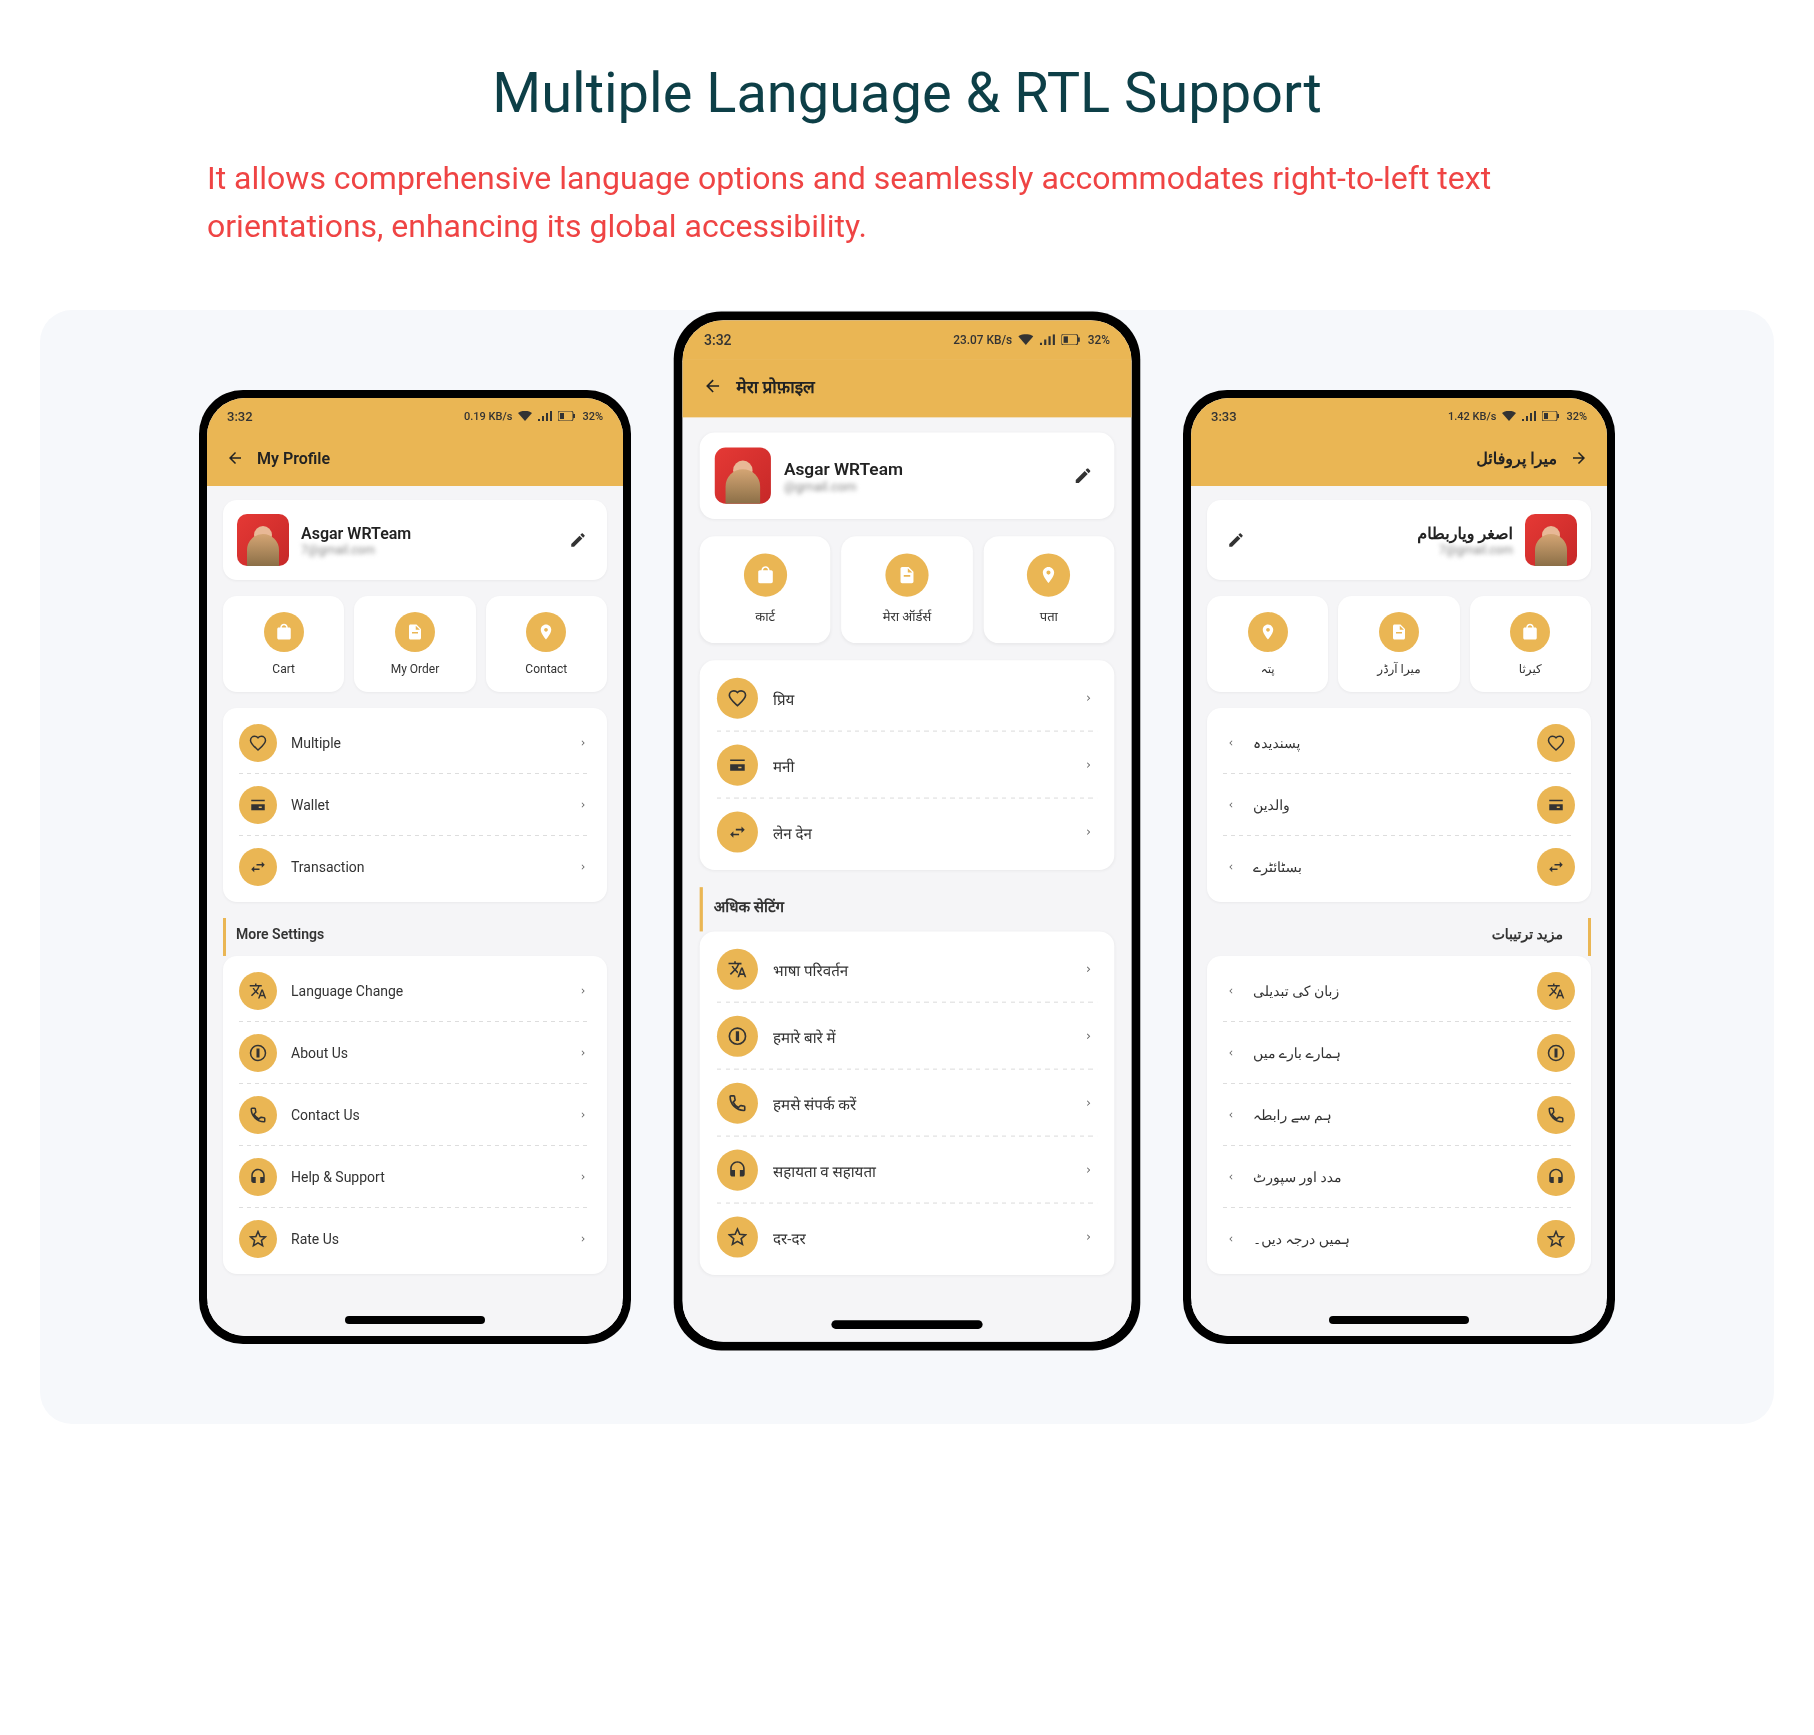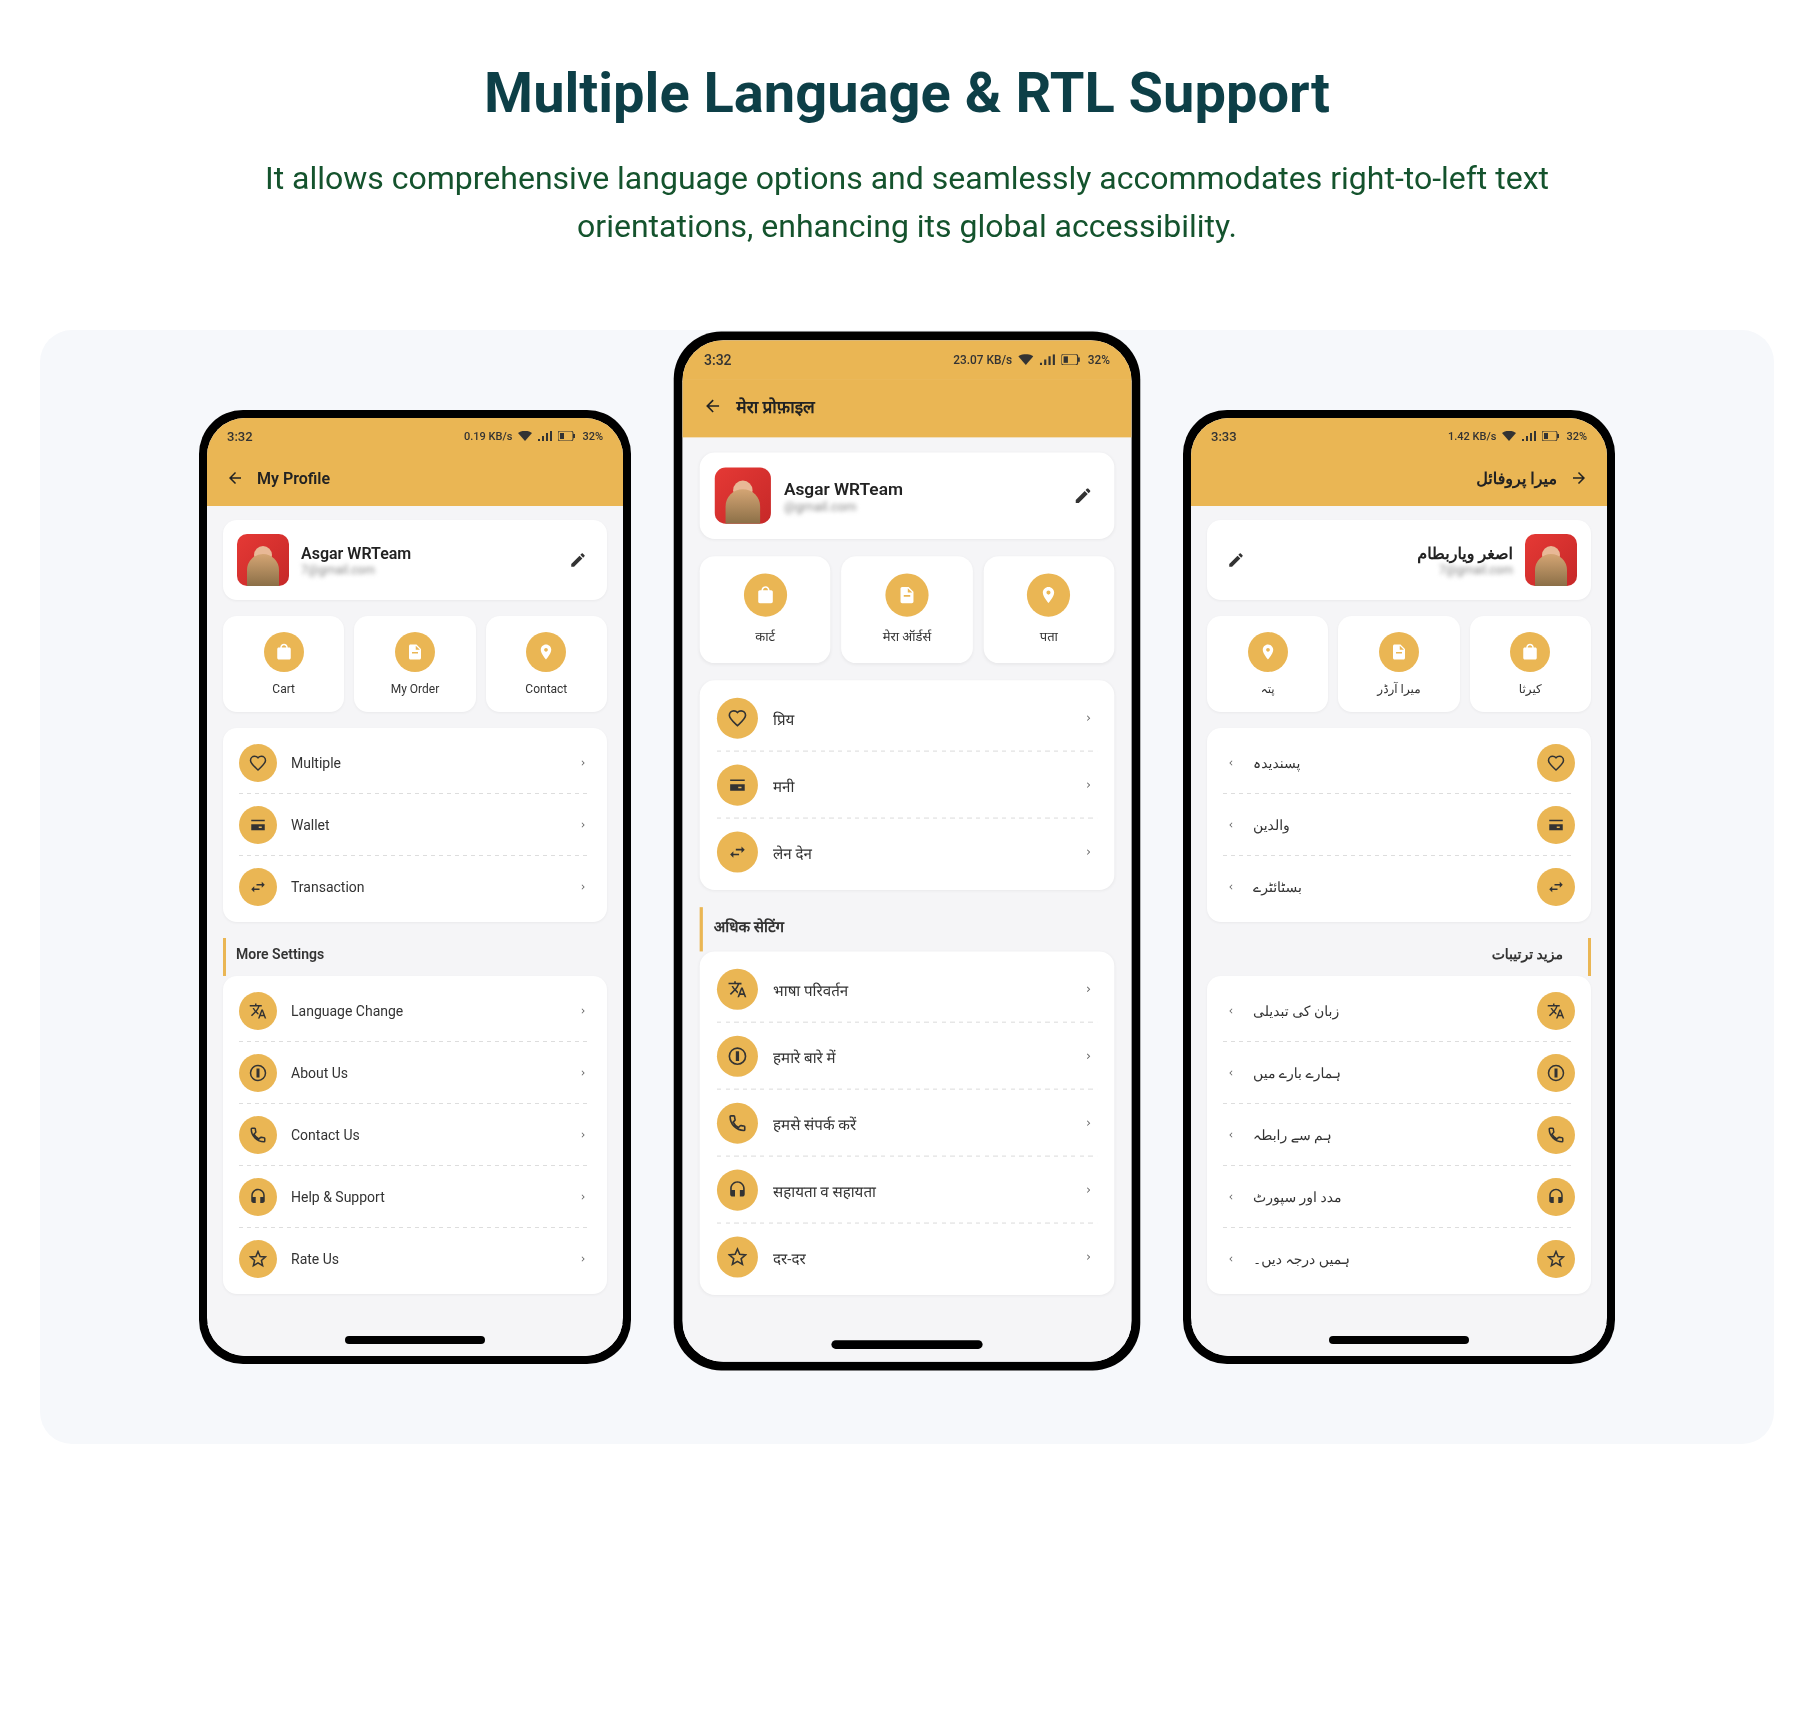--- a/index.html
+++ b/index.html
@@ -1,18 +1,18 @@
 <!DOCTYPE html>
 <html><head>
 <meta charset="utf-8">
 <style>
 *{margin:0;padding:0;box-sizing:border-box;font-family:-apple-system,BlinkMacSystemFont,'Segoe UI',Roboto,Arial,sans-serif}
 body{background:#fff;padding:60px 40px;width:1814px}
-.page-title{color:#0d3f47;font-size:56px;font-weight:700;text-align:center;margin-bottom:28px}
-.page-subtitle{color:#14532d;font-size:32px;text-align:center;max-width:1400px;margin:0 auto 80px;line-height:1.5}
+.page-title{color:#0d3f47;font-size:56px;font-weight:400;text-align:center;margin-bottom:28px}
+.page-subtitle{color:#ef4444;font-size:32px;max-width:1400px;margin:0 auto 60px;line-height:1.5}
 .showcase{background:#f6f8fb;border-radius:32px;padding:80px 60px;display:flex;justify-content:center;gap:60px;align-items:flex-start}
 .phone{width:432px;background:#000;border-radius:44px;padding:8px;position:relative}
 .phone.center{transform:scale(1.08);margin-top:-40px}
 .phone-inner{background:#f5f5f7;border-radius:38px;overflow:hidden;position:relative}
 .status-bar{height:36px;background:#eab654;display:flex;align-items:center;justify-content:space-between;padding:0 20px;font-size:13px;font-weight:500;color:#333}
 .status-right{display:flex;align-items:center;gap:6px;font-size:11px}
 .app-header{background:#eab654;padding:14px 18px 18px;display:flex;align-items:center;gap:12px}
 .app-header.rtl{flex-direction:row-reverse}
 .back-icon{width:20px;height:20px;display:flex;align-items:center;justify-content:center}
 .header-title{font-size:16px;font-weight:600;color:#222}

